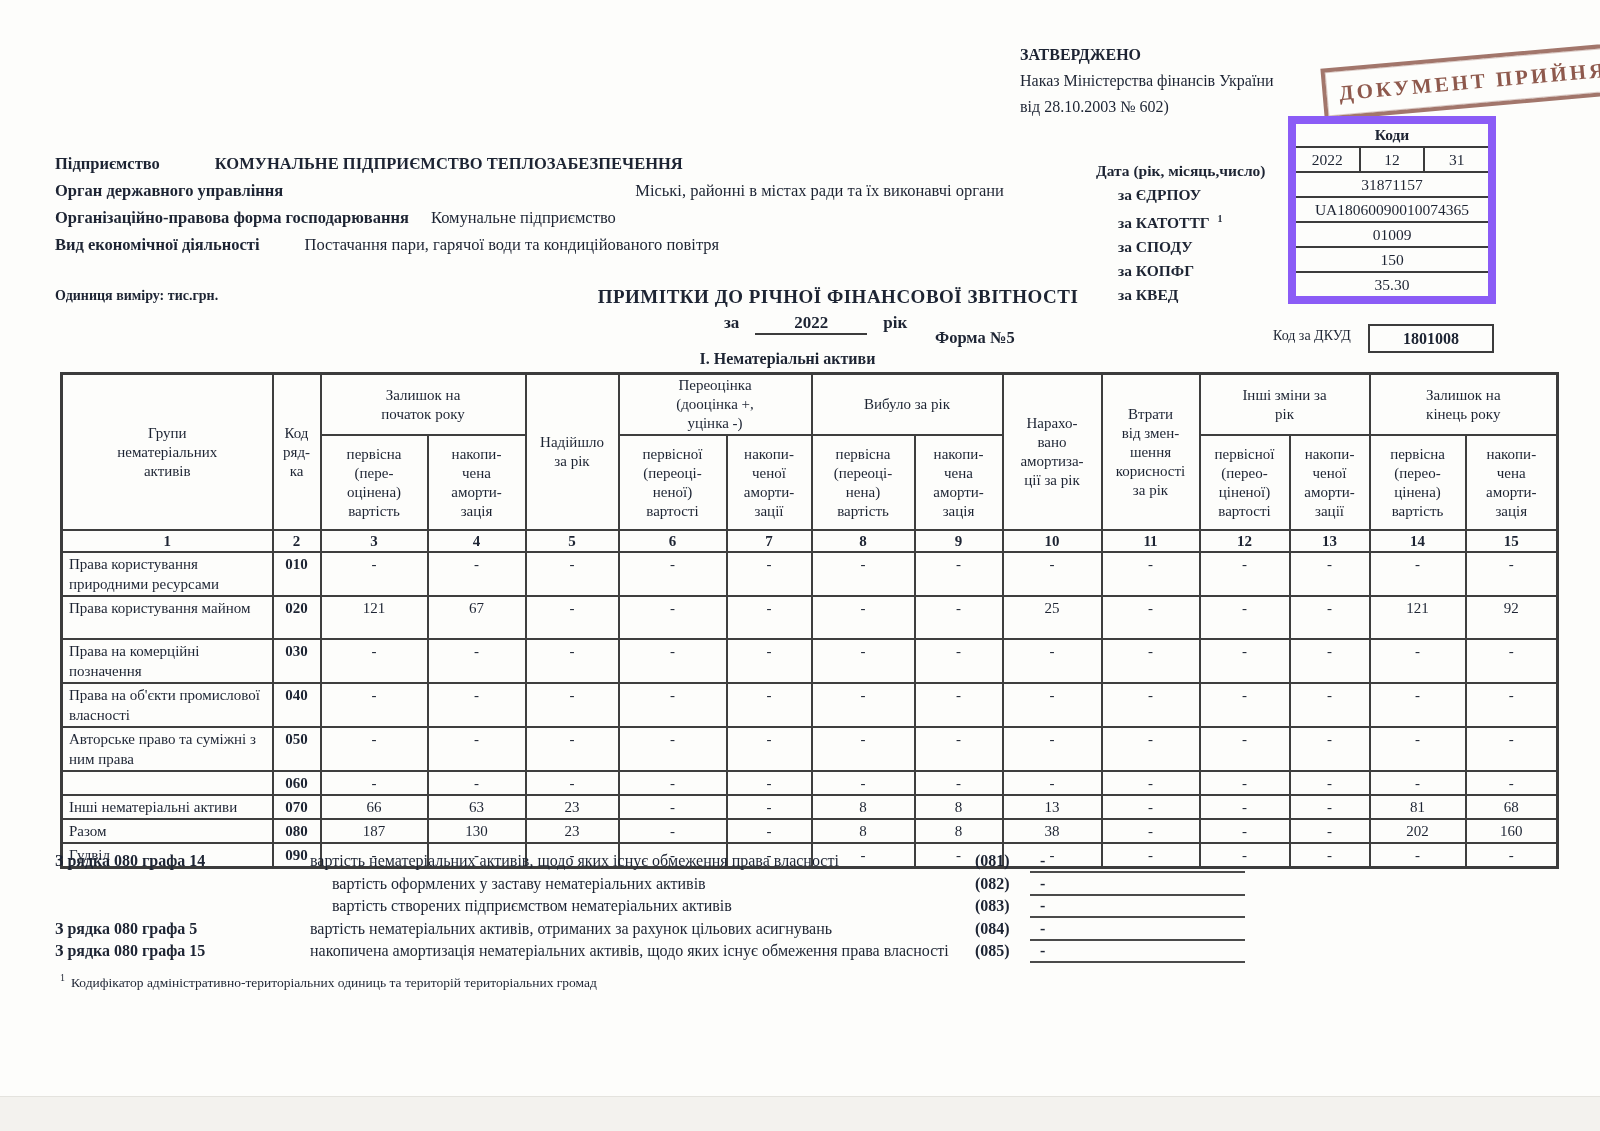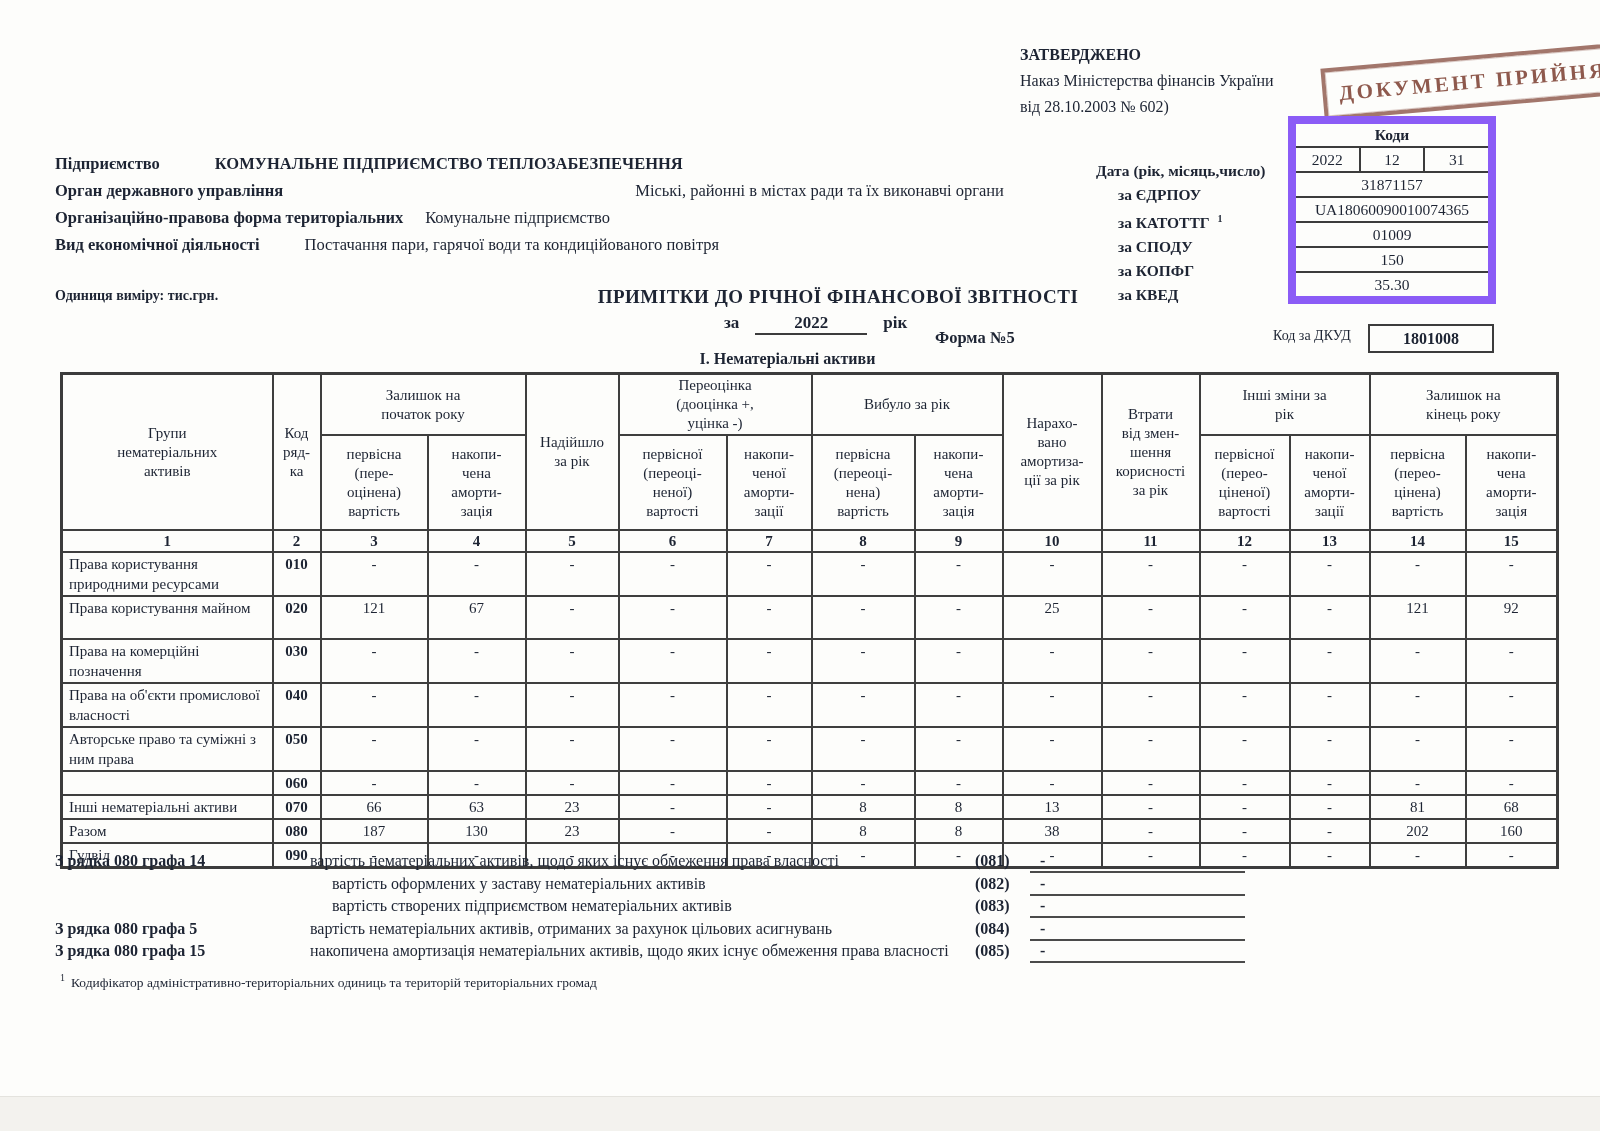--- a/index.html
+++ b/index.html
@@ -129,21 +129,21 @@
     <div class="val-row">31871157</div>
     <div class="val-row">UA18060090010074365</div>
     <div class="val-row">01009</div>
     <div class="val-row">150</div>
     <div class="val-row">35.30</div>
   </div>
 
   <div class="abs entity">
     <div class="r1"><span class="lbl">Підприємство</span><span class="val">КОМУНАЛЬНЕ ПІДПРИЄМСТВО ТЕПЛОЗАБЕЗПЕЧЕННЯ</span></div>
     <div class="r3"><span class="lbl">Орган державного управління</span><span class="val">Міські, районні в містах ради та їх виконавчі органи</span></div>
-    <div class="r4"><span class="lbl">Організаційно-правова форма територіальних</span><span class="val">Комунальне підприємство</span></div>
+    <div class="r4"><span class="lbl">Організаційно-правова форма господарювання</span><span class="val">Комунальне підприємство</span></div>
     <div class="r5"><span class="lbl">Вид економічної діяльності</span><span class="val">Постачання пари, гарячої води та кондиційованого повітря</span></div>
   </div>
   <div class="abs unit">Одиниця виміру: тис.грн.</div>
 
   <div class="abs doc-title">ПРИМІТКИ ДО РІЧНОЇ ФІНАНСОВОЇ ЗВІТНОСТІ</div>
   <div class="abs year-line">
     <span>за</span><span class="year-ul">2022</span><span>рік</span>
   </div>
   <div class="abs form-label">Форма №5</div>
   <div class="abs dkud-label">Код за ДКУД</div>

